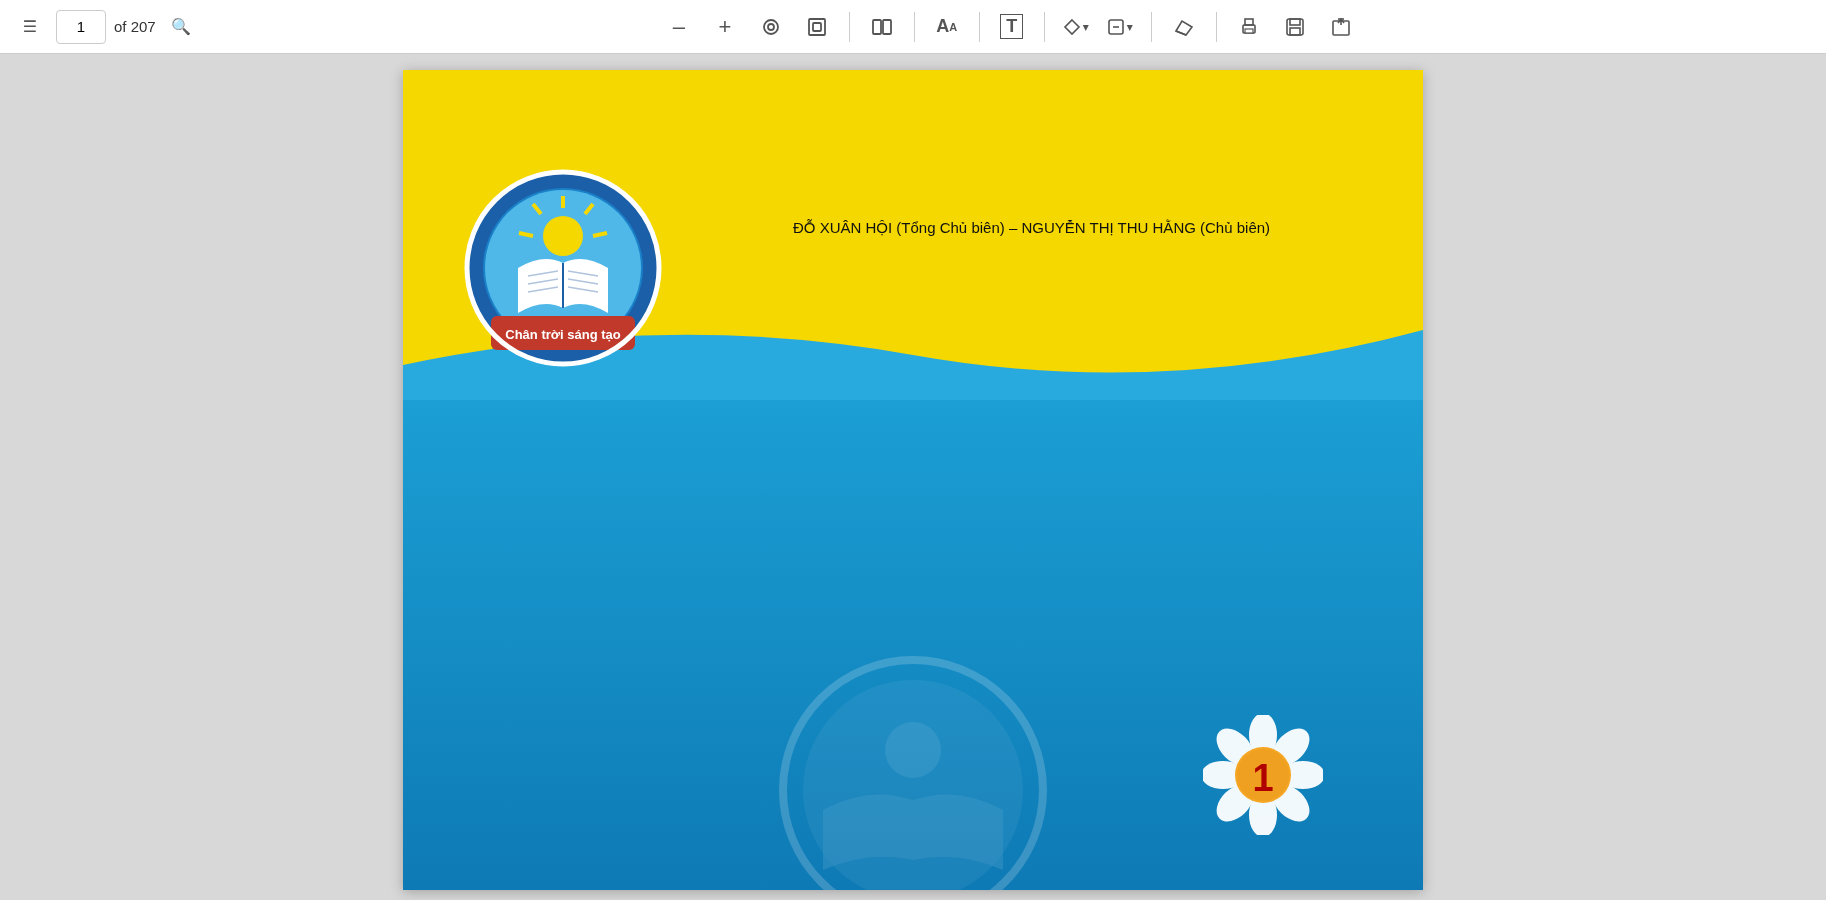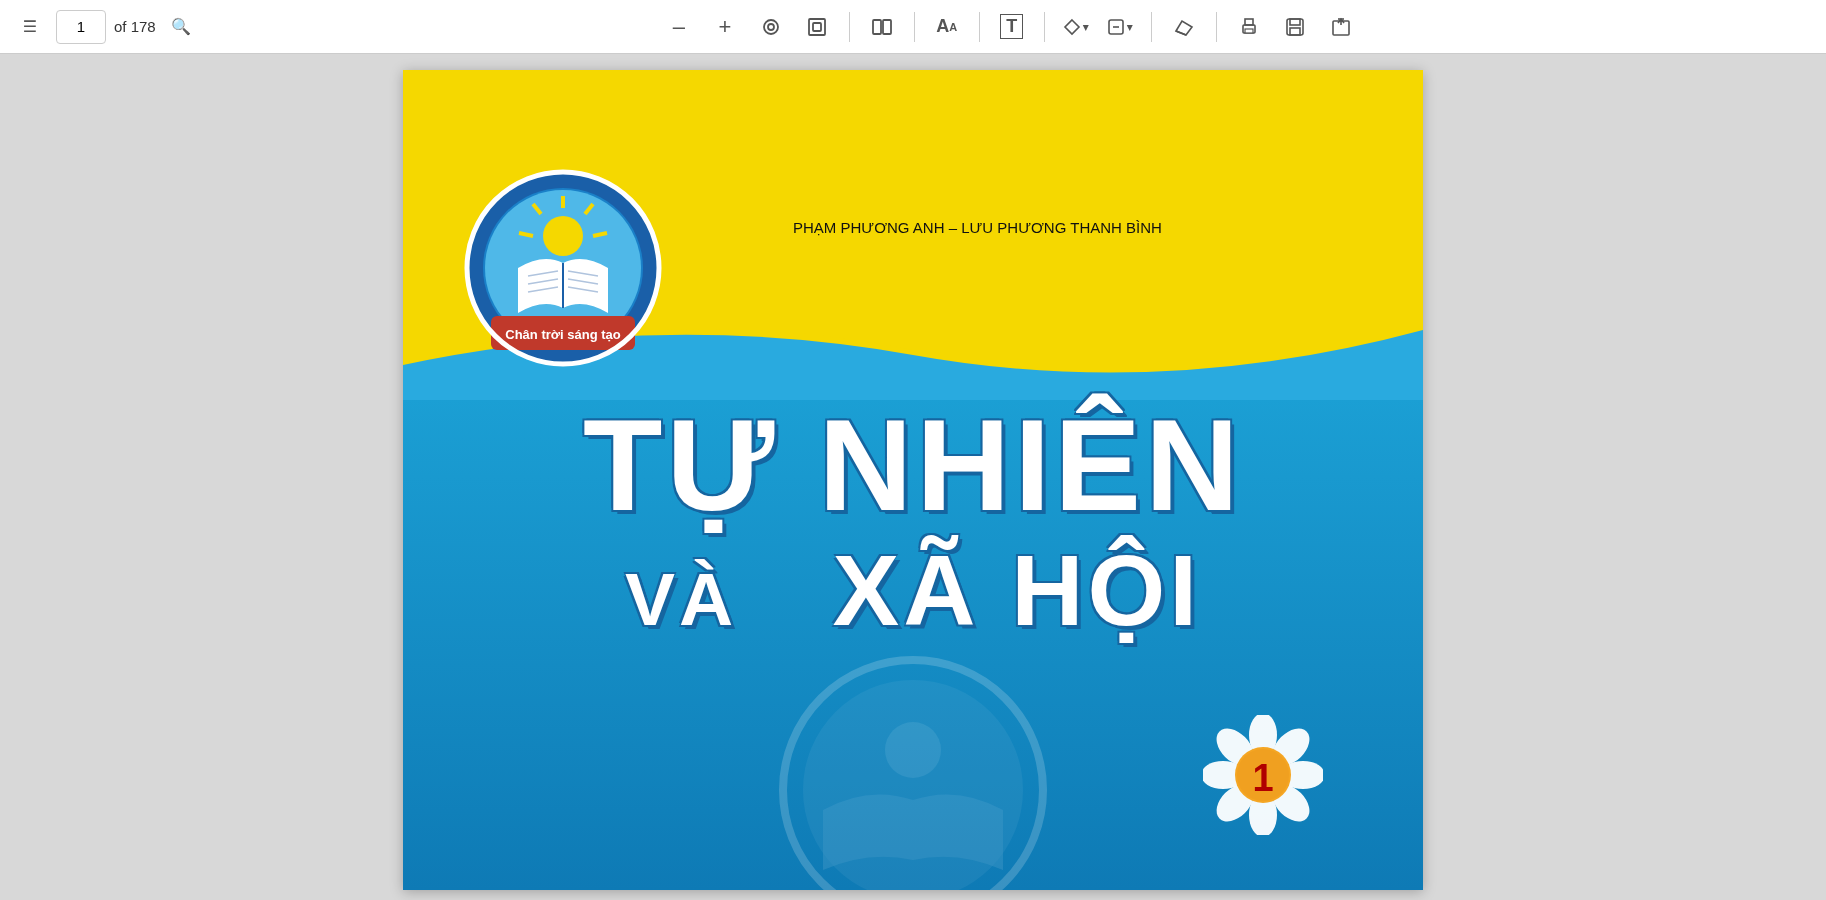--- a/index.html
+++ b/index.html
@@ -213,21 +213,21 @@
   </style>
 </head>
 <body>
 
 <div id="toolbar">
   <div class="toolbar-left">
     <button class="tb-btn">
       <span class="tb-icon">☰</span>
     </button>
     <input class="page-input" type="text" value="1" style="">
-    <span class="page-of">of 178</span>
+    <span class="page-of">of 207</span>
     <button class="tb-btn">
       <span class="tb-icon">🔍</span>
     </button>
   </div>
 
   <div class="toolbar-center">
     <button class="tb-btn">
       <span class="tb-icon" style="font-size:22px;">–</span>
     </button>
     <button class="tb-btn">
@@ -391,41 +391,33 @@
         </g>
 
         <rect x="28" y="148" width="144" height="34" rx="6" fill="#c0392b"></rect>
         <text x="100" y="171" text-anchor="middle" fill="white" font-size="13" font-weight="bold" font-family="Arial">Chân trời sáng tạo</text>
 
         <circle cx="100" cy="100" r="96" fill="none" stroke="white" stroke-width="5"></circle>
       </svg>
     </div>
 
     <div class="authors-area">
-      <p>PHẠM PHƯƠNG ANH – LƯU PHƯƠNG THANH BÌNH</p>
+      <p>ĐỖ XUÂN HỘI (Tổng Chủ biên) – NGUYỄN THỊ THU HẰNG (Chủ biên)</p>
     </div>
 
     <div class="ghost-logo">
       <svg viewBox="0 0 380 280" width="380" height="280">
         <circle cx="190" cy="140" r="130" fill="none" stroke="white" stroke-width="8"></circle>
         <circle cx="190" cy="140" r="110" fill="white" opacity="0.3"></circle>
 
         <circle cx="190" cy="100" r="28" fill="white" opacity="0.6"></circle>
         <path d="M100,160 Q145,135 190,150 Q235,135 280,160 L280,220 Q235,200 190,210 Q145,200 100,220 Z" fill="white" opacity="0.5"></path>
       </svg>
     </div>
 
-    <div class="title-main">
-      <span class="title-line1">TỰ NHIÊN</span>
-      <span class="title-line2">
-        <span class="title-va">VÀ</span>
-        &nbsp;
-        <span>XÃ HỘI</span>
-      </span>
-    </div>
 
     <div class="flower-badge">
       <svg viewBox="0 0 120 120" width="120" height="120">
 
         <ellipse cx="60" cy="20" rx="14" ry="22" fill="white" opacity="0.95"></ellipse>
         <ellipse cx="60" cy="100" rx="14" ry="22" fill="white" opacity="0.95"></ellipse>
         <ellipse cx="20" cy="60" rx="22" ry="14" fill="white" opacity="0.95"></ellipse>
         <ellipse cx="100" cy="60" rx="22" ry="14" fill="white" opacity="0.95"></ellipse>
         <ellipse cx="32" cy="32" rx="14" ry="22" transform="rotate(-45 32 32)" fill="white" opacity="0.95"></ellipse>
         <ellipse cx="88" cy="32" rx="14" ry="22" transform="rotate(45 88 32)" fill="white" opacity="0.95"></ellipse>

